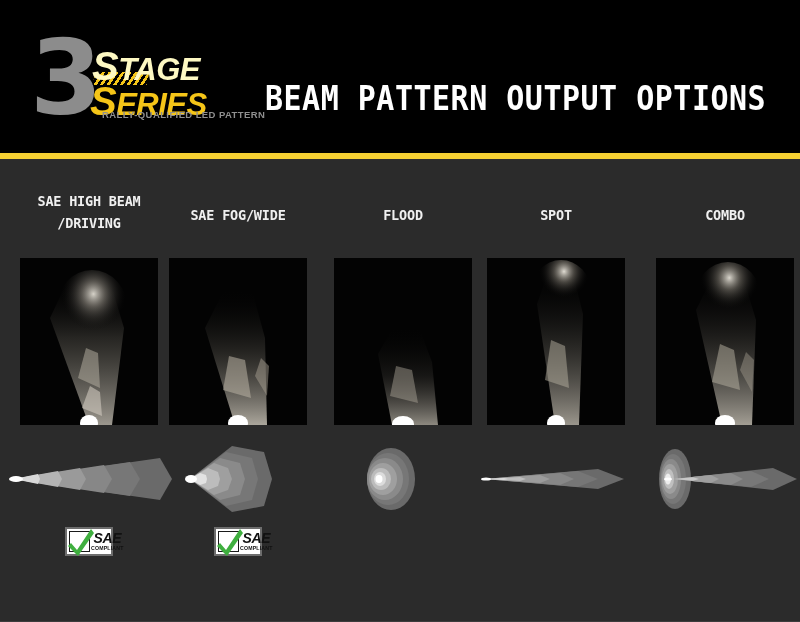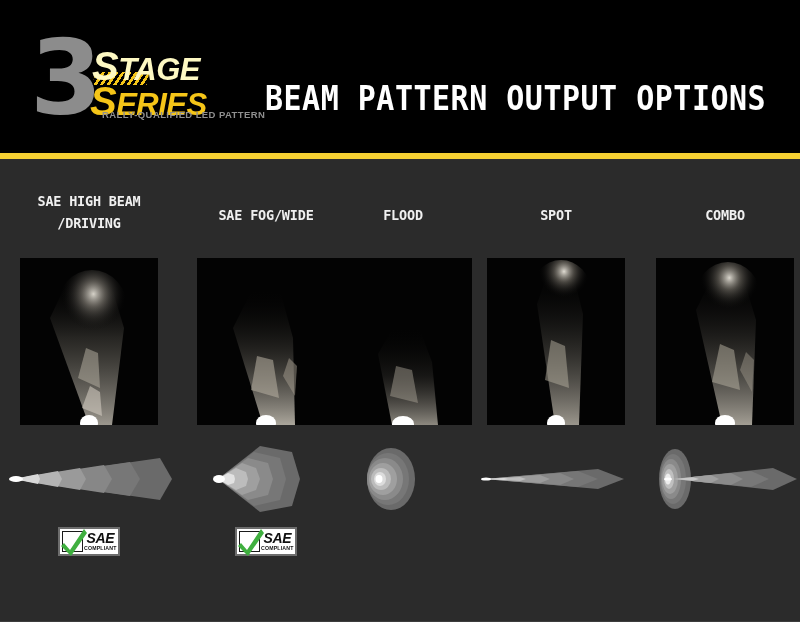--- a/index.html
+++ b/index.html
@@ -123,21 +123,21 @@
     height: 70px;
   }
   .diagram svg { display: block; width: 100%; height: 70px; overflow: visible; }
 
   
   .sae-badge {
     position: absolute;
     top: 368px;
     left: 50%;
     transform: translateX(-50%);
-    width: 62px; height: 29px;
+    width: 48px; height: 29px;
     background: #ffffff;
     border: 2px solid #6d6d6d;
     display: flex;
     align-items: center;
     padding: 2px 2px;
   }
   .sae-check {
     width: 21px; height: 21px;
     background: #ffffff;
     border: 1.5px solid #1a1a1a;
@@ -243,21 +243,21 @@
           <path d="M4,16 L10,23 L24,2 L27,6 L11,29 L1,19 Z" fill="#3faf3f"></path>
         </svg>
       </div>
       <div class="sae-text">
         <span class="sae-main">SAE</span>
         <span class="sae-sub">COMPLIANT</span>
       </div>
     </div>
   </div>
 
-  <div class="col" style="left:188px; width:156px;">
+  <div class="col" style="left:160px; width:156px;">
     <div class="col-label" style="top:46px;">
       <span>SAE FOG/WIDE</span>
     </div>
 
     <div class="photo">
       <svg width="138" height="167" viewBox="0 0 138 167">
         <defs>
           <radialGradient id="g2b" cx="50%" cy="96%" r="30%">
             <stop offset="0%" stop-color="#ffffff" stop-opacity="1"></stop>
             <stop offset="45%" stop-color="#ddd8cf" stop-opacity="0.8"></stop>

